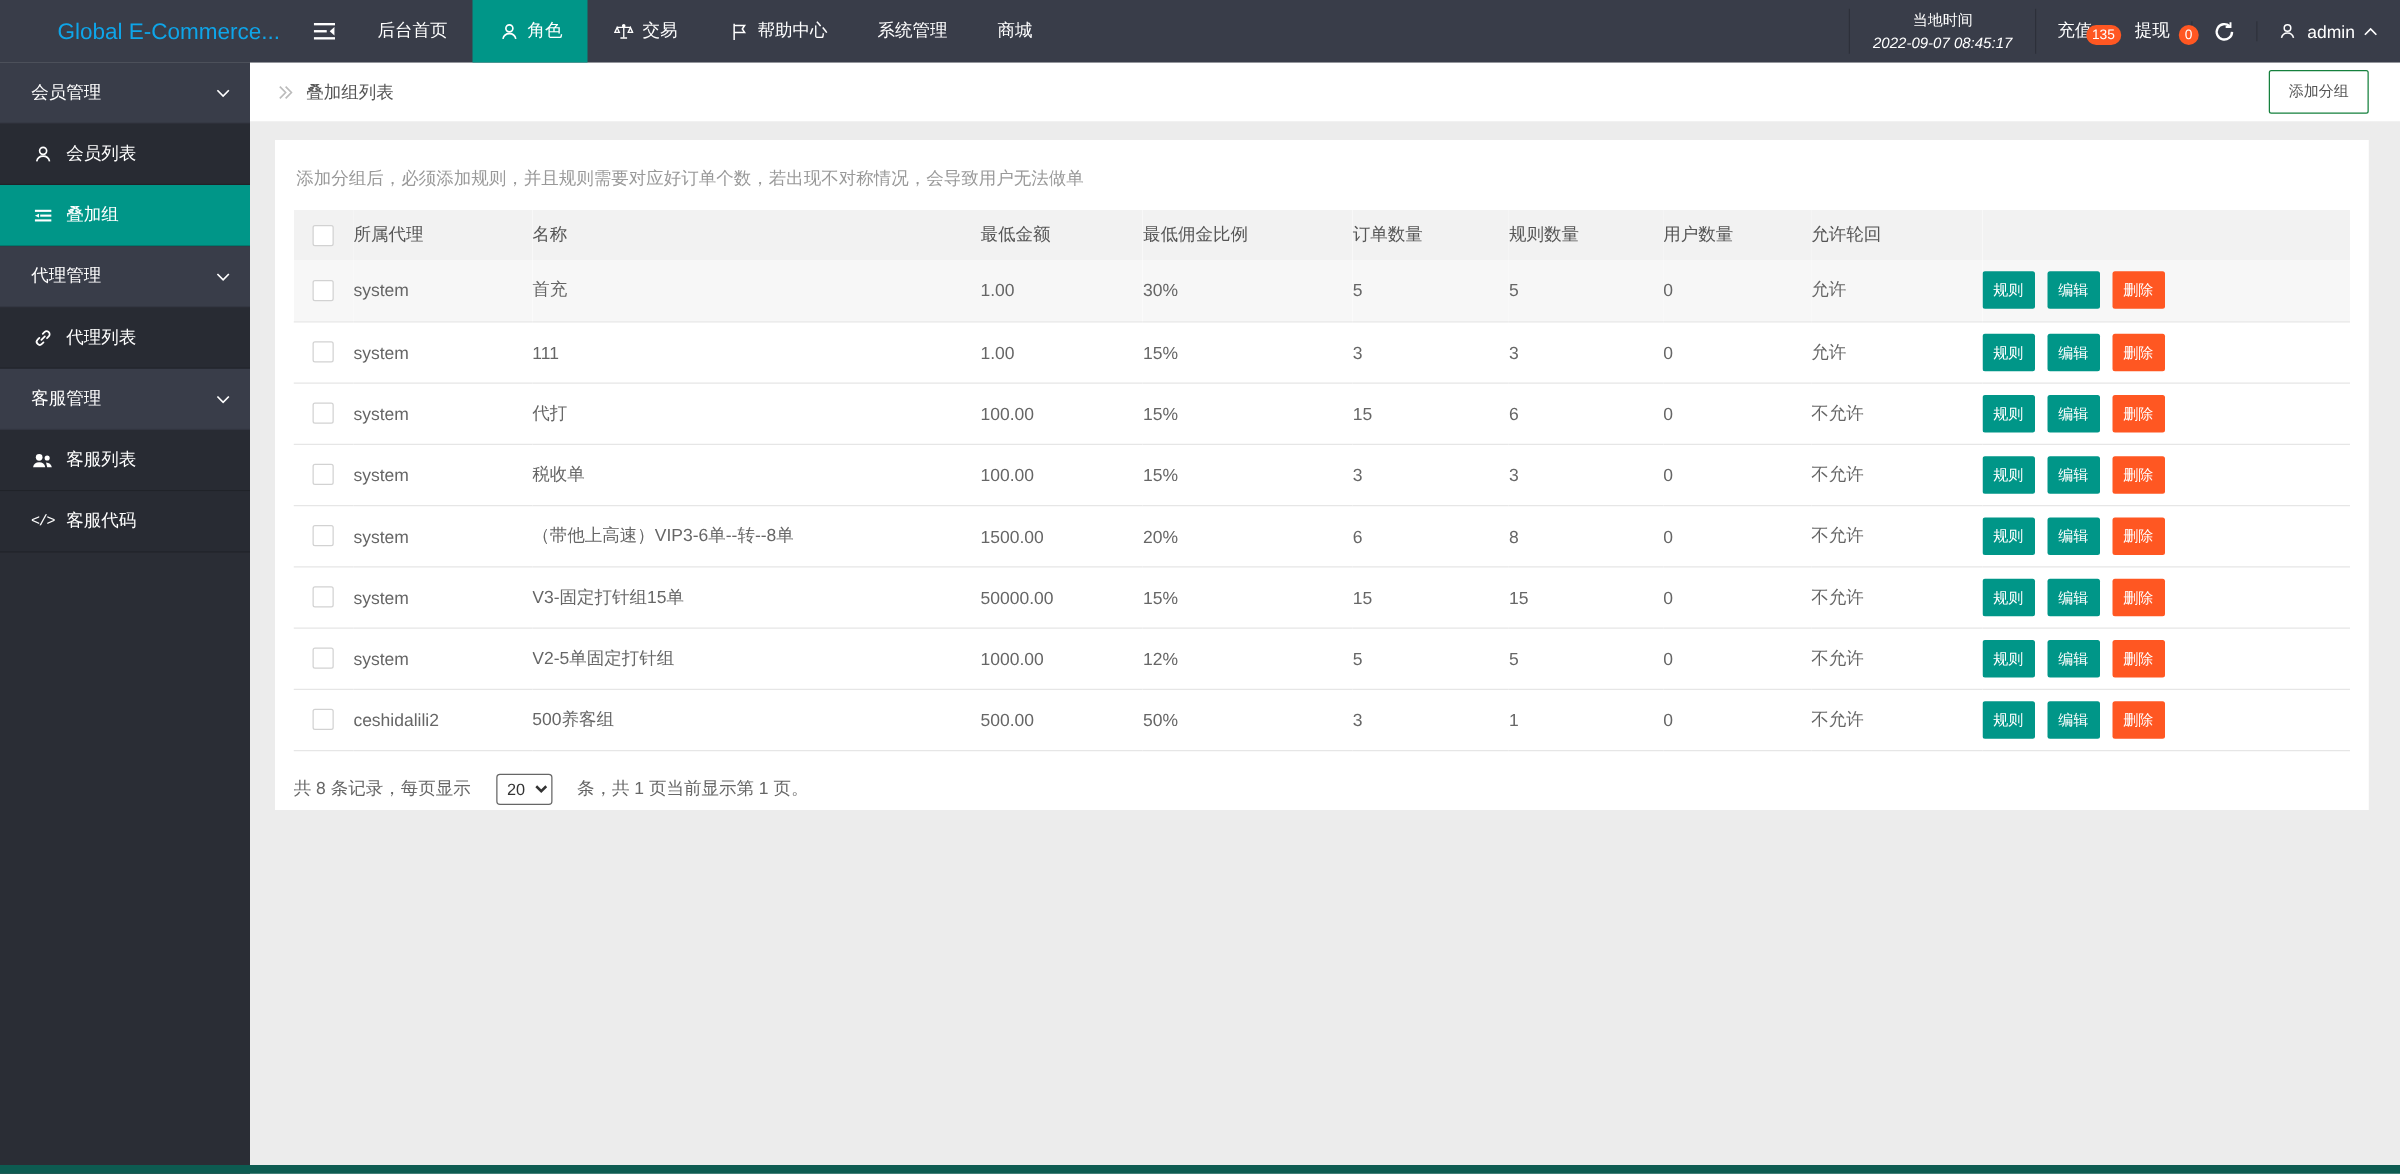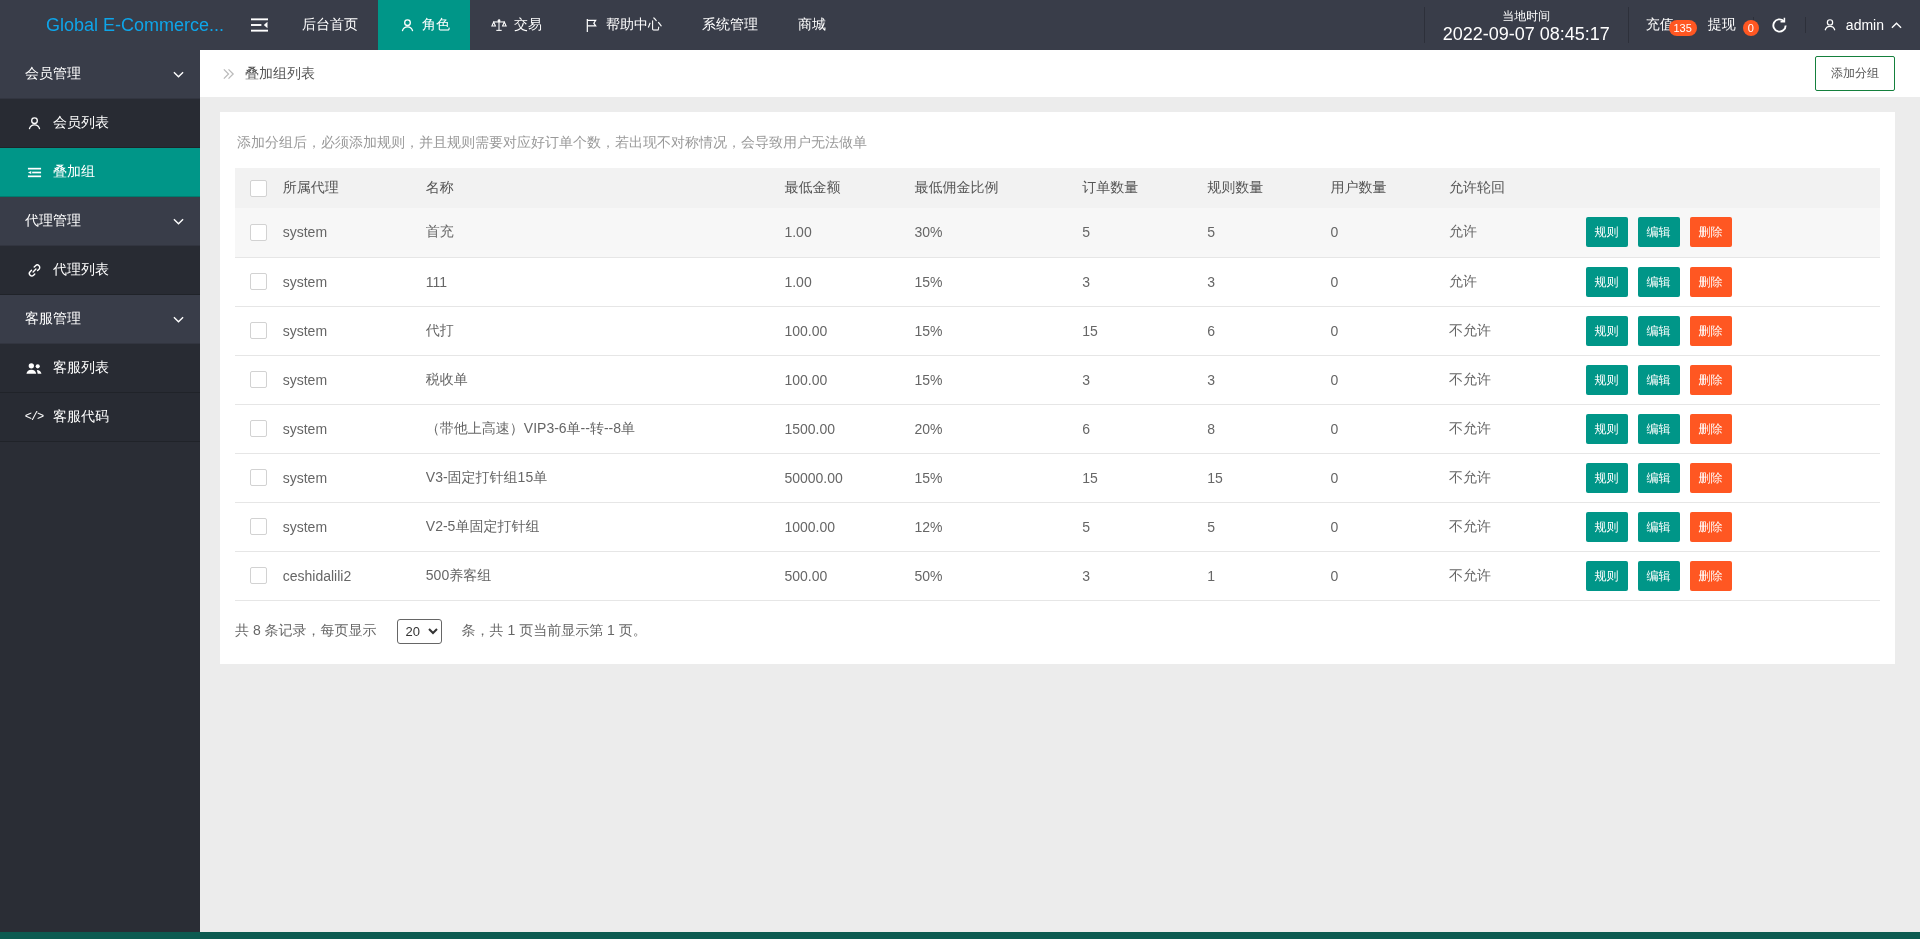--- a/index.html
+++ b/index.html
@@ -13,21 +13,21 @@
   .burger{width:46px;display:flex;align-items:center;justify-content:center;cursor:pointer;}
   .topnav{display:flex;align-items:stretch;}
   .nav-item{display:flex;align-items:center;gap:6px;padding:0 20px;color:#fff;
     font-size:14px;cursor:pointer;}
   .nav-item.active{background:#009688;}
   .hright{margin-left:auto;display:flex;align-items:center;}
   .timebox{display:flex;flex-direction:column;justify-content:center;align-items:center;
     padding:0 18px;color:#fff;border-left:1px solid rgba(0,0,0,.2);
     border-right:1px solid rgba(0,0,0,.2);}
   .timebox .t1{font-size:12px;line-height:18px;}
-  .timebox .t2{font-size:18px;line-height:18px;}
+  .timebox .t2{font-size:12px;line-height:18px;font-style:italic;}
   .money-item{position:relative;display:flex;align-items:center;padding:0 17px;
     color:#fff;font-size:14px;cursor:pointer;}
   .badge{position:absolute;top:4px;right:-6px;min-width:12px;height:16px;line-height:16px;
     padding:0 5px;background:#FF5722;color:#fff;font-size:11px;border-radius:9px;
     text-align:center;z-index:2;}
   .refresh{display:flex;align-items:center;padding:0 17px;
     border-left:1px solid rgba(0,0,0,.2);cursor:pointer;}
   .adminbox{display:flex;align-items:center;gap:7px;padding:0 18px 0 15px;
     border-left:1px solid rgba(0,0,0,.2);color:#fff;font-size:14px;cursor:pointer;}
   
@@ -41,21 +41,21 @@
     border-bottom:1px solid rgba(0,0,0,.18);}
   .side-item.active{background:#009688;}
   .icn{width:18px;display:flex;justify-content:center;align-items:center;}
   .code-icn{font-size:12px;letter-spacing:-1px;color:#fff;font-family:"Liberation Mono",monospace;}
   
   .main{position:absolute;top:50px;left:200px;right:0;bottom:0;background:#ececec;overflow:hidden;}
   .crumbbar{height:47px;background:#fff;display:flex;align-items:center;padding:0 25px 0 22px;}
   .crumb-title{font-size:14px;color:#555;margin-left:10px;}
   .add-btn{margin-left:auto;background:#fff;border:1px solid #15803d;border-radius:2px;
     color:#555;font-size:12px;padding:8px 15px;cursor:pointer;}
-  .card{margin:15px 25px 0 20px;background:#fff;padding:12px 15px 20px;}
+  .card{margin:15px 25px 0 20px;background:#fff;padding:12px 15px 4px;}
   .hint{color:#999;font-size:14px;padding:10px 0 16px 2px;}
   table{width:100%;border-collapse:collapse;table-layout:fixed;}
   thead th{background:#f2f2f2;height:40px;font-weight:400;font-size:14px;color:#555;
     text-align:left;overflow:hidden;white-space:nowrap;}
   tbody td{height:49px;font-size:14px;color:#666;border-bottom:1px solid #e6e6e6;
     text-align:left;overflow:hidden;white-space:nowrap;}
   tbody tr.hl{background:#f7f7f7;}
   th.cb,td.cb{padding-left:15px;}
   .checkbox{display:inline-block;width:17px;height:17px;background:#fff;
     border:1px solid #d2d2d2;border-radius:2px;vertical-align:middle;cursor:pointer;}

